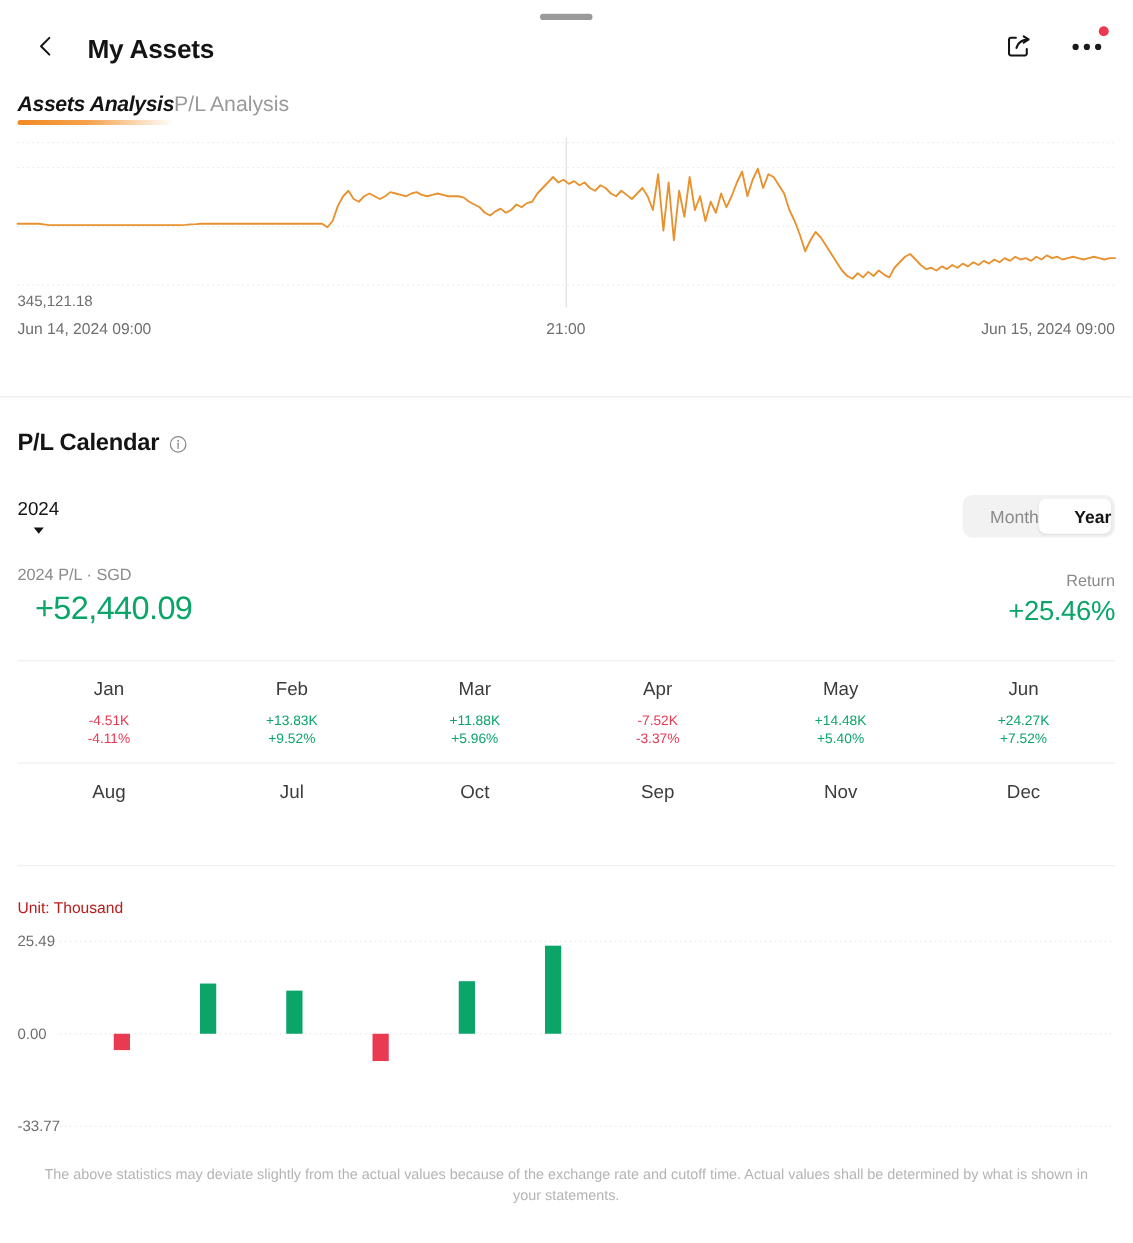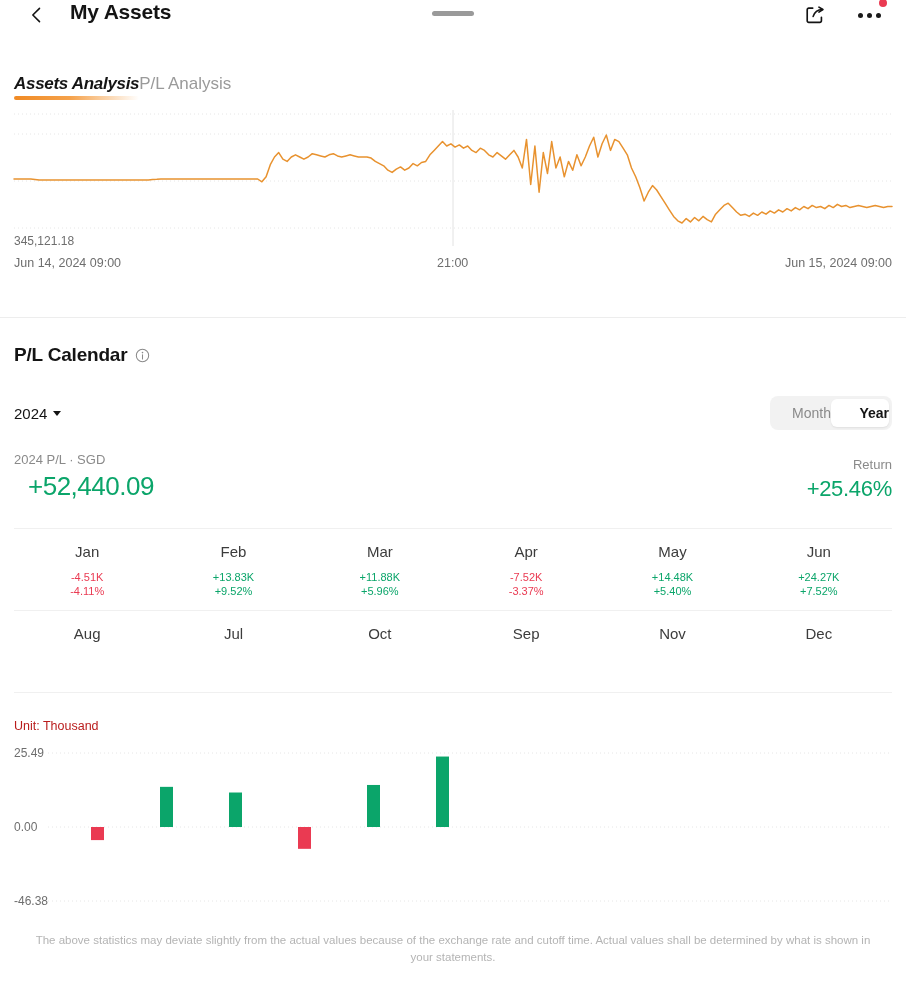--- a/index.html
+++ b/index.html
@@ -8,22 +8,22 @@
     background: #ffffff;
     font-family: "Liberation Sans", sans-serif;
     color: #1a1a1a;
     overflow: hidden;
   }
   .page { position: relative; width: 906px; height: 994px; background:#fff; }
 
   
   .topbar {
     position: relative; height: 64px;
-    display: flex; align-items: flex-start;
-    padding: 0 22px;
+    display: flex; align-items: flex-end;
+    padding: 12px 22px;
   }
   .back-btn {
     width: 30px; height: 30px; display:flex; align-items:center; justify-content:center;
     cursor: pointer; flex: none;
   }
   .page-title {
     font-size: 21px; font-weight: 700; letter-spacing: -0.2px;
     margin-left: 18px; color:#141414;
   }
   .topbar-right {
@@ -71,21 +71,21 @@
 
   .divider-thick { height:1px; background:#ededed; margin-top:16px; }
 
   
   .section { padding: 0 14px; }
   .sec-title-row { display:flex; align-items:center; gap:8px; margin-top: 26px; }
   .sec-title { font-size:19px; font-weight:700; letter-spacing:-0.2px; color:#141414;}
   .info-icon { cursor:pointer; display:flex; }
 
   .year-row { display:flex; align-items:center; margin-top: 30px; }
-  .year-sel { display:flex; align-items:center; gap:6px; font-size:15px; color:#141414; cursor:pointer;}
+  .year-sel { display:flex; align-items:center; gap:6px; font-size:15px; color:#141414; cursor:pointer;flex-direction:column;}
   .caret { width:0;height:0;border-left:4.5px solid transparent;border-right:4.5px solid transparent;border-top:5px solid #141414; }
   .seg {
     margin-left:auto; display:flex; background:#f2f2f2; border-radius:8px; padding:3px; width:122px;
   }
   .seg div {
     flex:1; text-align:right; font-size:14px; padding:6px 0; border-radius:6px; cursor:pointer; color:#8a8a8a;
   }
   .seg div.on { background:#fff; color:#141414; font-weight:700; box-shadow:0 1px 2px rgba(0,0,0,.08); }
 
   .pl-row { display:flex; align-items:flex-end; margin-top: 22px; }
@@ -306,18 +306,18 @@
             <rect x="91" y="86" width="13" height="13.092977638289527" fill="#EA3A52"></rect>
             <rect x="160" y="45.85013730874852" width="13" height="40.14986269125148" fill="#0BA56A"></rect>
             <rect x="229" y="51.51118085523734" width="13" height="34.48881914476266" fill="#0BA56A"></rect>
             <rect x="298" y="86" width="13" height="21.831306394664576" fill="#EA3A52"></rect>
             <rect x="367" y="43.963122793252246" width="13" height="42.036877206747754" fill="#0BA56A"></rect>
             <rect x="436" y="15.541781090623772" width="13" height="70.45821890937623" fill="#0BA56A"></rect>
           </g>
       </svg>
       <div class="ylab" style="top:5px;">25.49</div>
       <div class="ylab" style="top:79px;">0.00</div>
-      <div class="ylab" style="top:153px;">-46.38</div>
+      <div class="ylab" style="top:153px;">-33.77</div>
     </div>
   </div>
 
   <div class="foot">The above statistics may deviate slightly from the actual values because of the exchange rate and cutoff time. Actual values shall be determined by what is shown in your statements.</div>
 </div>
 
 </body></html>

